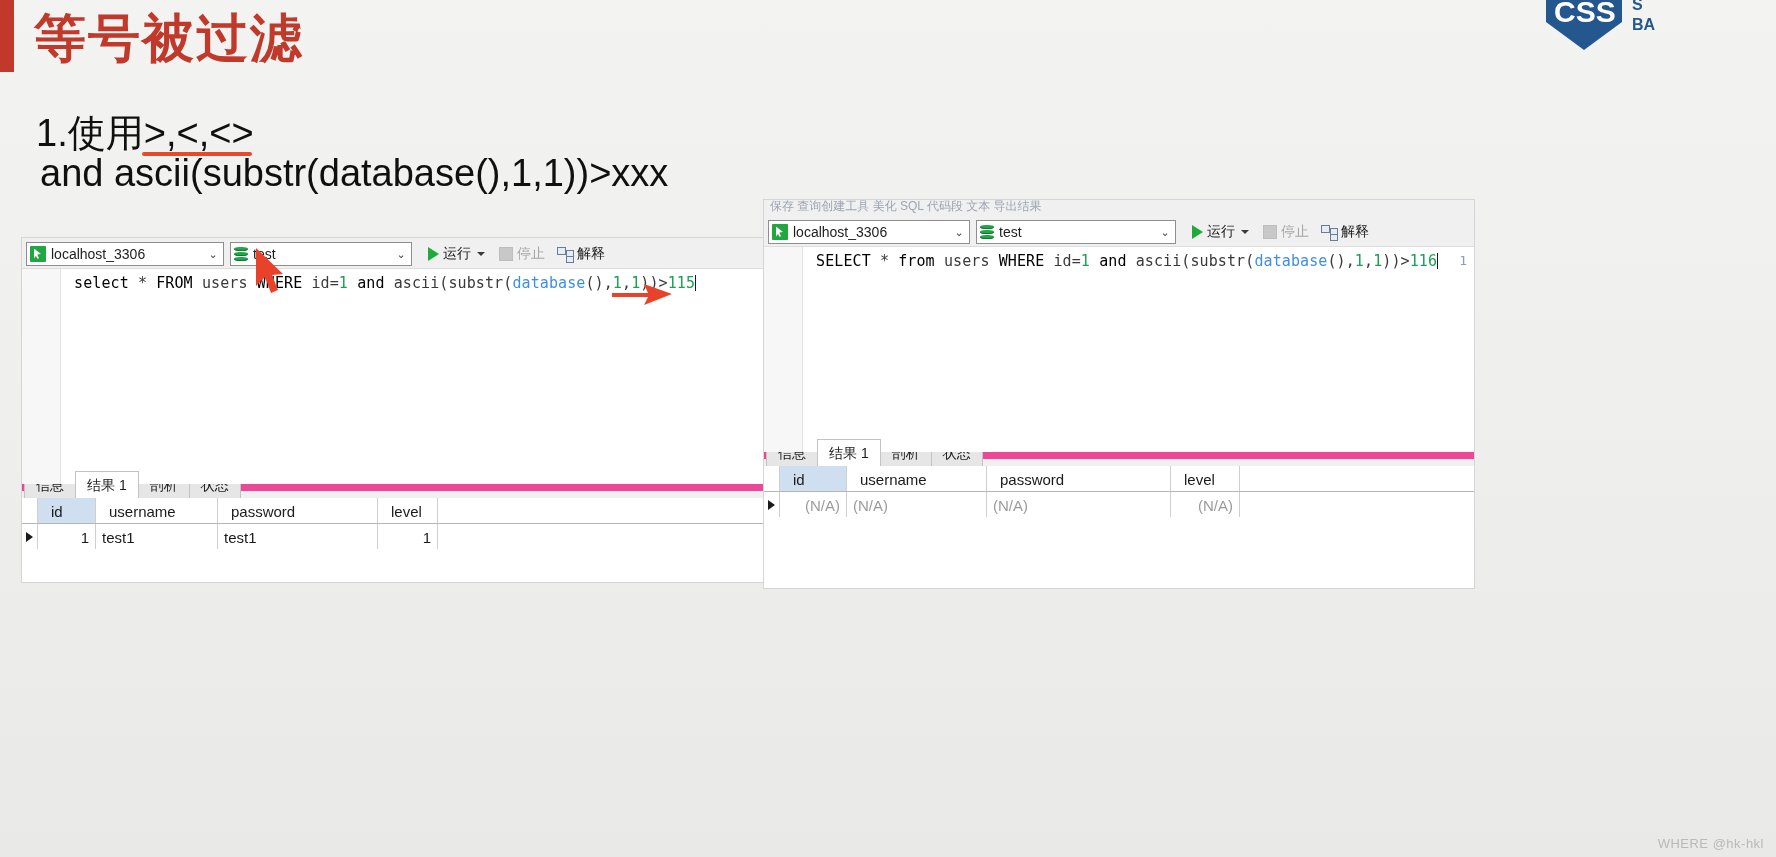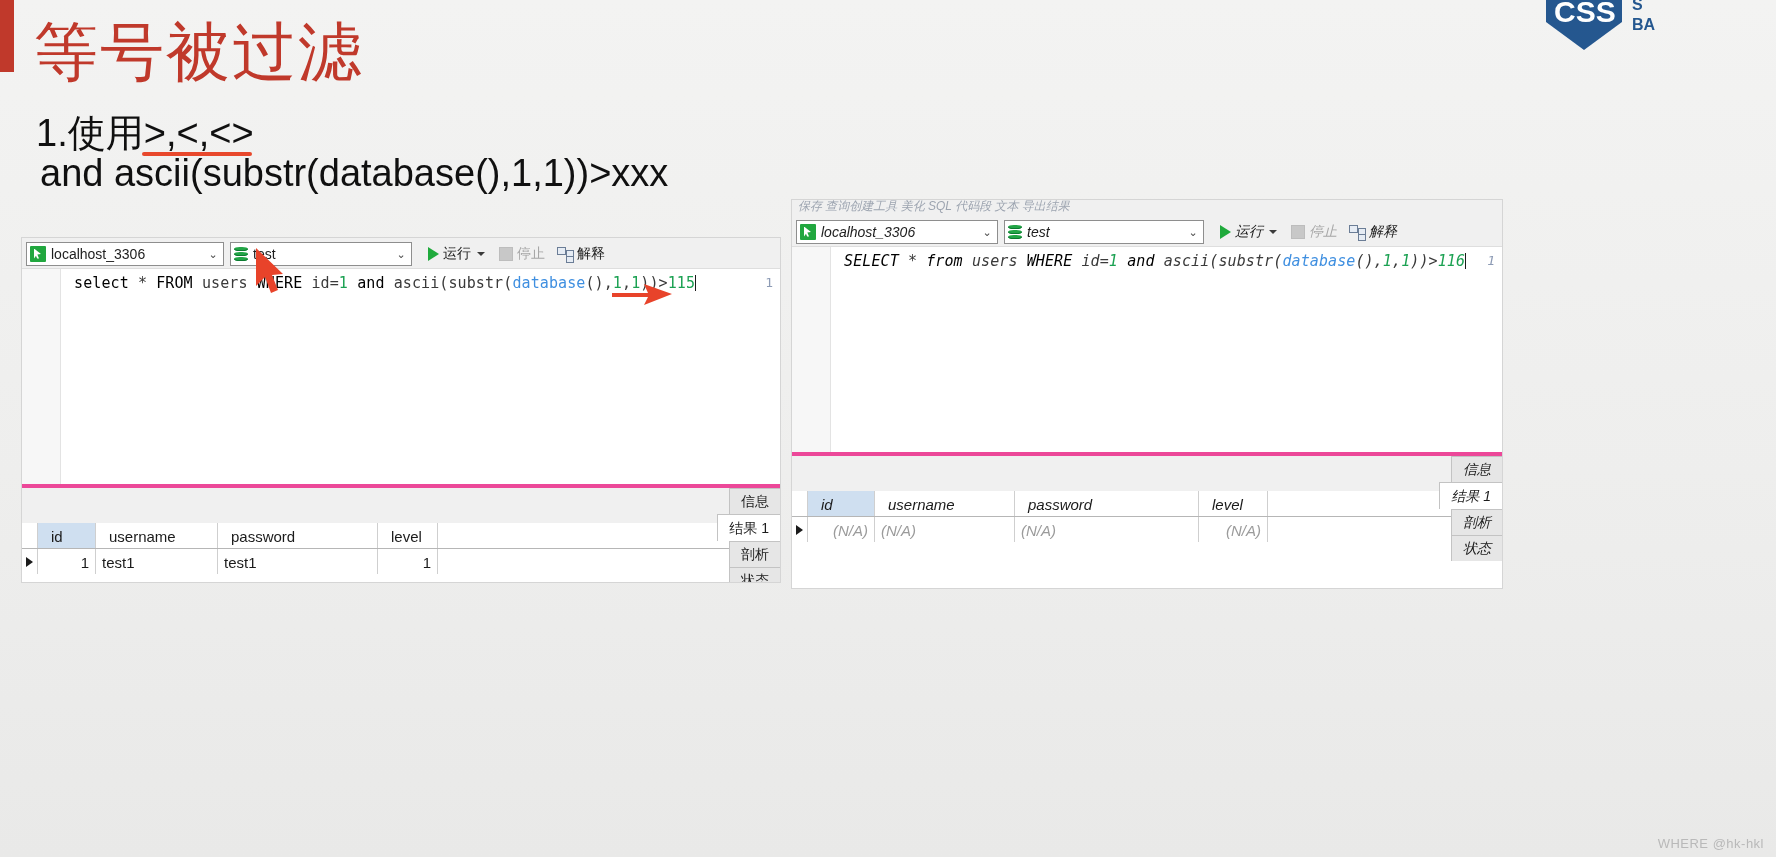--- a/index.html
+++ b/index.html
@@ -26,27 +26,26 @@
   
   .title-bar {
     position: absolute;
     left: 0; top: 0;
     width: 14px; height: 72px;
     background: #c0392b;
   }
   .slide-title {
     position: absolute;
     left: 34px; top: 2px;
-    font-size: 64px;
-    font-weight: 400;
+    font-size: 52px;
+    font-weight: 700;
     color: #c0392b;
     letter-spacing: 2px;
     line-height: 72px;
     white-space: nowrap;
-    margin-top: 14px;
   }
   .csdn-logo {
     position: absolute;
     right: 0px; top: -12px;
     width: 240px; height: 70px;
     overflow: hidden;
     opacity: .95;
   }
 
   
@@ -208,26 +207,25 @@
     display: inline-block;
     width: 1px; height: 16px;
     background: #1a1a1a;
     vertical-align: -3px;
   }
 
   
   .res-tabs {
     display: flex;
     align-items: flex-end;
-    height: 39px;
+    height: 14px;
     background: #f0f0f0;
-    border-top: 4px solid #ec4899;
+    border-top: 7px solid #ec4899;
     padding-left: 2px;
     box-sizing: border-box;
-    flex-direction: column;
   }
   .res-tab {
     font-size: 14px;
     color: #1c1c1c;
     padding: 3px 11px 4px 11px;
     border: 1px solid #c3c3c3;
     border-bottom: none;
     background: #e6e6e6;
     margin-right: -1px;
     white-space: nowrap;
@@ -424,21 +422,21 @@
   </div>
 
   <svg class="ann-arrow" style="left:604px; top:278px;" width="70" height="30">
     <path d="M68 16 L40 6 L44 15 L8 15 L8 19 L44 19 L40 27 Z" fill="#e8432a"></path>
   </svg>
 
   <svg class="ann-arrow" style="left:252px; top:246px;" width="36" height="52">
     <path d="M4 2 L4 40 L13 31 L19 47 L26 44 L20 29 L31 28 Z" fill="#e8432a"></path>
   </svg>
 
-  <div class="nav-win" style="left:792px; top:200px; width:710px; height:388px;font-style:italic;">
+  <div class="nav-win" style="left:764px; top:200px; width:710px; height:388px;">
 
     <div class="cut-toolbar">
       <div class="cut-mask"></div>
       <div class="g" style="left:6px;">保存   查询创建工具  美化 SQL   代码段        文本      导出结果</div>
     </div>
 
     <div class="nav-toolbar">
       <div class="combo" style="width:202px;">
         <span class="ico">
             <span class="conn-ico"></span>

